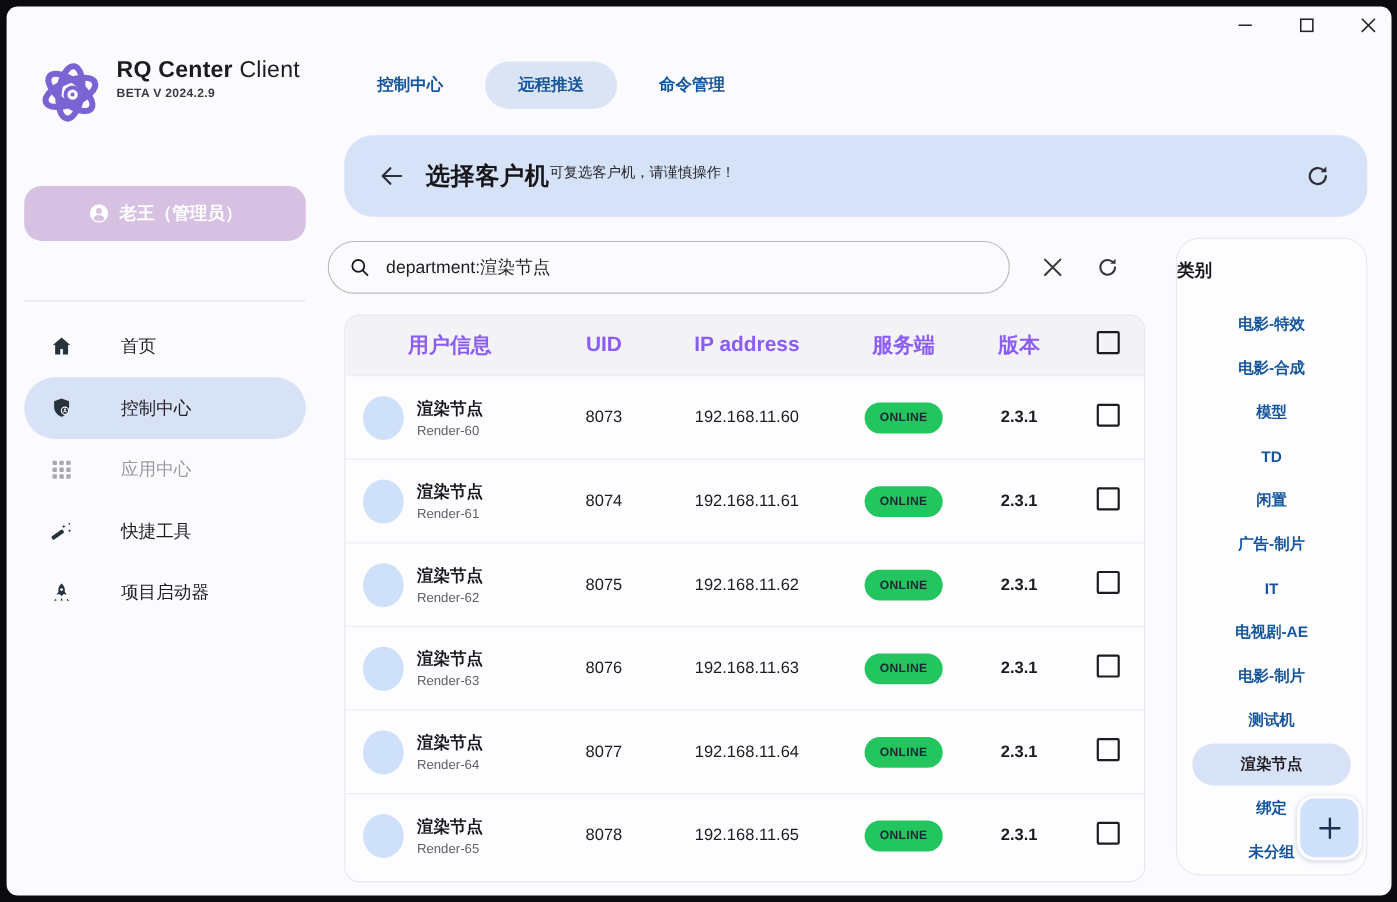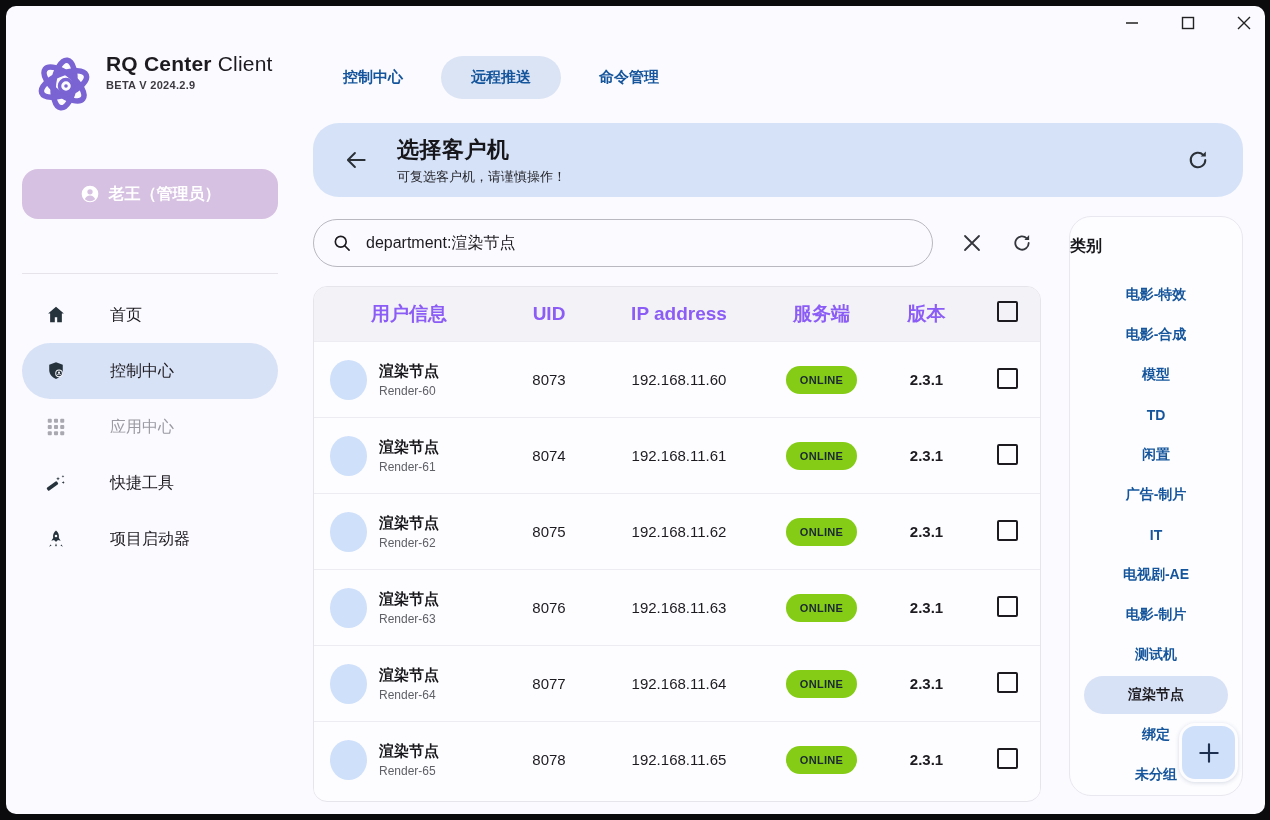--- a/index.html
+++ b/index.html
@@ -27,46 +27,46 @@
   .nav-item.disabled .nicon{color:#a9a8b1;}
 
   
   .tabs{position:absolute;left:307px;top:48px;height:46px;display:flex;align-items:center;gap:8px;}
   .tab{padding:12px 30px;font-size:15px;font-weight:700;color:#15559c;border-radius:23px;cursor:pointer;white-space:nowrap;}
   .tab.active{background:#dbe4f5;}
 
   
   .banner{position:absolute;left:307px;top:117px;width:930px;height:74px;background:#d5e2f8;border-radius:26px;display:flex;align-items:center;}
   .back-btn{width:34px;height:34px;margin-left:26px;display:flex;align-items:center;justify-content:center;color:#2b3036;cursor:pointer;}
-  .banner-titles{margin-left:24px;display:flex;flex-direction:column;}
+  .banner-titles{margin-left:14px;display:flex;flex-direction:row;}
   .banner-title{font-size:22px;font-weight:700;color:#17161a;letter-spacing:.5px;}
   .banner-sub{font-size:13px;color:#26252a;margin-top:3px;}
   .banner-refresh{margin-left:auto;margin-right:30px;width:30px;height:30px;display:flex;align-items:center;justify-content:center;color:#2b3036;cursor:pointer;}
 
   
-  .search-row{position:absolute;left:307px;top:212px;width:730px;height:50px;display:flex;align-items:center;}
+  .search-row{position:absolute;left:292px;top:212px;width:730px;height:50px;display:flex;align-items:center;}
   .search-box{width:620px;height:48px;border:1px solid #b9b7bf;border-radius:24px;background:#fbfaff;display:flex;align-items:center;box-sizing:border-box;padding:0 18px;gap:12px;}
   .search-box .sicon{color:#1d1b20;display:flex;}
   .search-input{border:none;outline:none;background:transparent;font-size:16px;color:#1d1b20;flex:1;font-family:inherit;}
   .mini-btn{width:34px;height:34px;display:flex;align-items:center;justify-content:center;color:#33363c;cursor:pointer;}
   .clear-btn{margin-left:22px;}
   .refresh-btn2{margin-left:16px;}
 
   
   .table-card{position:absolute;left:307px;top:280px;width:728px;height:516px;background:#fdfdff;border:1px solid #e7e5ec;border-radius:14px;box-sizing:border-box;overflow:hidden;}
   .thead{display:grid;grid-template-columns:190px 90px 170px 115px 95px 1fr;align-items:center;height:54px;background:#f3f2f6;font-size:19px;font-weight:700;color:#8b5cf6;}
   .thead .th{text-align:center;}
   .trow{display:grid;grid-template-columns:190px 90px 170px 115px 95px 1fr;align-items:center;height:75px;border-top:1px solid #ececf2;font-size:15px;color:#1d1b20;background:#fdfdff;}
   .cell{text-align:center;}
   .c-name{display:flex;align-items:center;gap:12px;padding-left:16px;text-align:left;}
   .avatar{width:37px;height:40px;border-radius:50%;background:#cfe0fa;flex:0 0 auto;}
   .name-stack{display:flex;flex-direction:column;}
   .cname{font-size:15px;font-weight:700;color:#17161a;}
   .chost{font-size:12px;color:#5f6167;margin-top:3px;}
-  .badge{display:inline-block;background:#84cc16;color:#1b2733;font-size:11px;font-weight:700;letter-spacing:.3px;padding:8px 14px;border-radius:15px;}
+  .badge{display:inline-block;background:#22c55e;color:#1b2733;font-size:11px;font-weight:700;letter-spacing:.3px;padding:8px 14px;border-radius:15px;}
   .ver{font-weight:700;}
   .checkbox{display:inline-block;width:17px;height:17px;border:2px solid #1d1b20;border-radius:2px;background:transparent;cursor:pointer;}
 
   
   .cat-card{position:absolute;left:1063px;top:210px;width:174px;height:580px;background:#fdfdff;border:1px solid #e9e7ef;border-radius:22px;box-sizing:border-box;display:flex;flex-direction:column;padding-top:17px;}
   .cat-title{font-size:16px;font-weight:700;color:#17161a;height:28px;display:flex;align-items:center;}
   .cat-list{display:flex;flex-direction:column;width:100%;align-items:center;margin-top:16px;}
   .cat-item{height:40px;display:flex;align-items:center;justify-content:center;font-size:14px;font-weight:700;color:#15559c;cursor:pointer;width:144px;}
   .cat-item.selected{background:#d8e2f6;border-radius:19px;height:38px;margin:1px 0;color:#1d1b20;}
 

